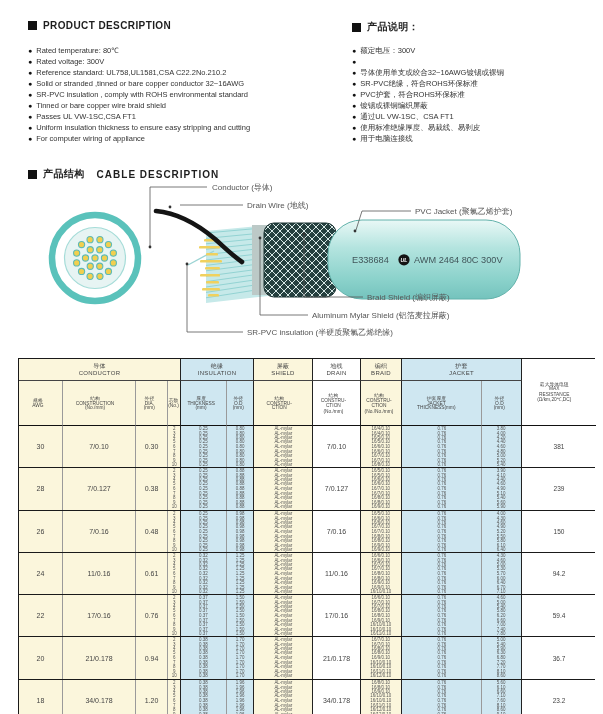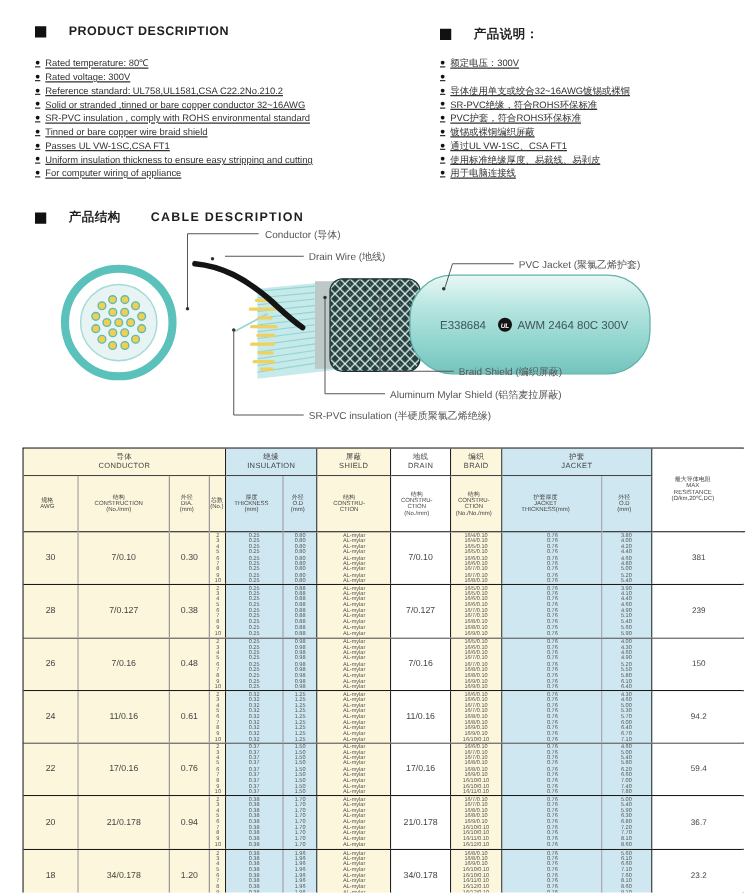--- a/index.html
+++ b/index.html
@@ -1,28 +1,28 @@
 <!DOCTYPE html>
 <html><head>
 <meta charset="utf-8">
 <style>
   html,body{margin:0;padding:0;}
   body{width:603px;height:714px;overflow:hidden;background:#fff;
        font-family:"Liberation Sans",sans-serif;color:#3a3a3a;}
   .page{position:relative;width:603px;height:714px;background:#fff;}
 
   
-  .sec-title{position:absolute;display:flex;align-items:center;gap:18px;
+  .sec-title{position:absolute;display:flex;align-items:center;gap:6px;
              font-size:10px;font-weight:bold;color:#1e1e1e;letter-spacing:.4px;}
   .sq{width:9px;height:9px;background:#111;display:inline-block;flex:0 0 auto;}
   .en-t{margin-left:6px;letter-spacing:1px;}
 
   
   .bullets{position:absolute;display:flex;flex-direction:column;}
-  .bullet{display:flex;align-items:center;line-height:11px;font-size:7.5px;color:#333;text-decoration:underline;}
+  .bullet{display:flex;align-items:center;line-height:11px;font-size:7.5px;color:#333;}
   .bullet .dot{font-size:7px;margin-right:4px;line-height:11px;color:#111;}
 
   #title-en{left:28px;top:20px;}
   #bullets-en{left:28px;top:45px;width:318px;}
   #title-zh{left:352px;top:20px;}
   #bullets-zh{left:352px;top:45px;width:244px;}
   #title-cons{left:28px;top:167px;}
 
   #diagram{position:absolute;left:0;top:163px;}
   .dlabel{font-size:8px;fill:#555;}

